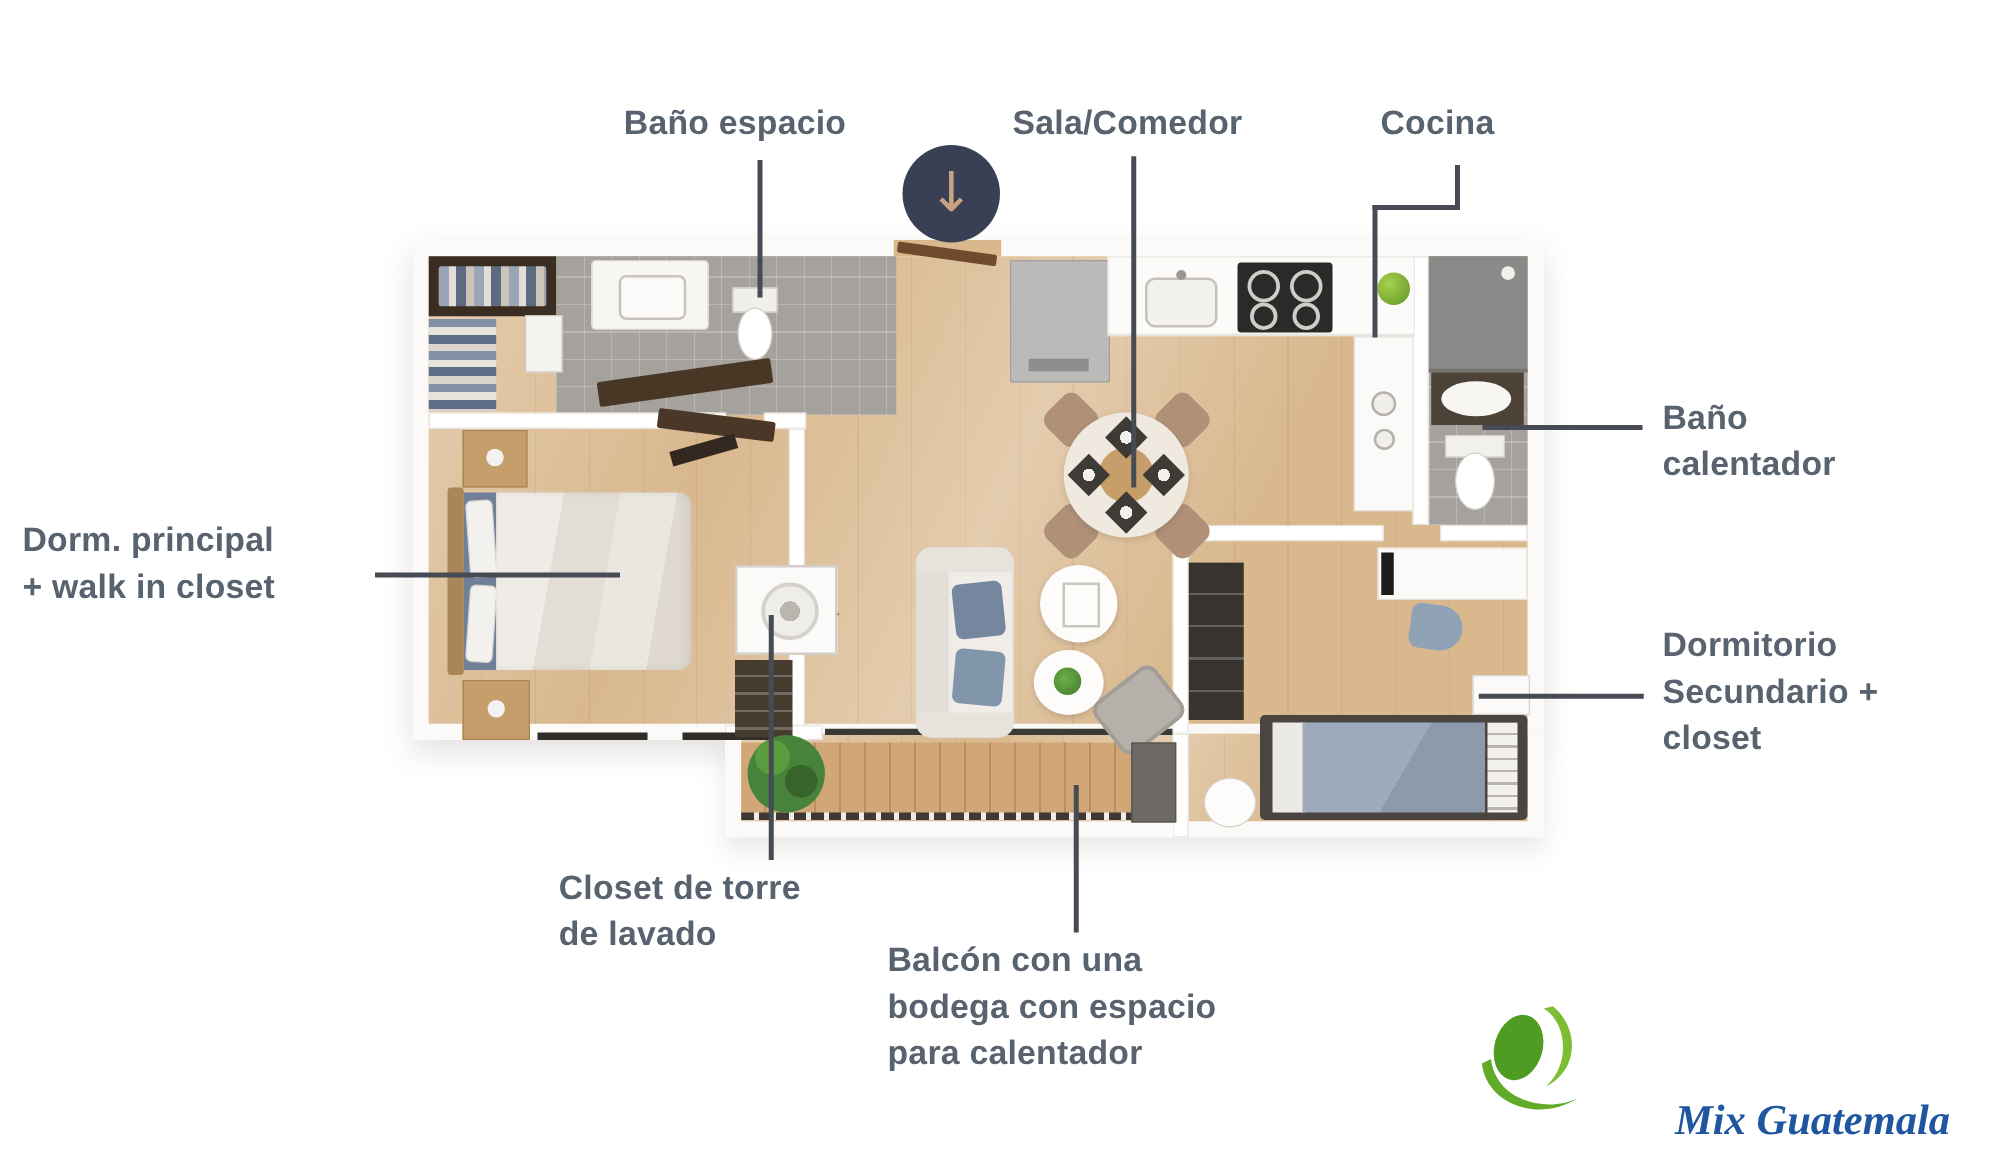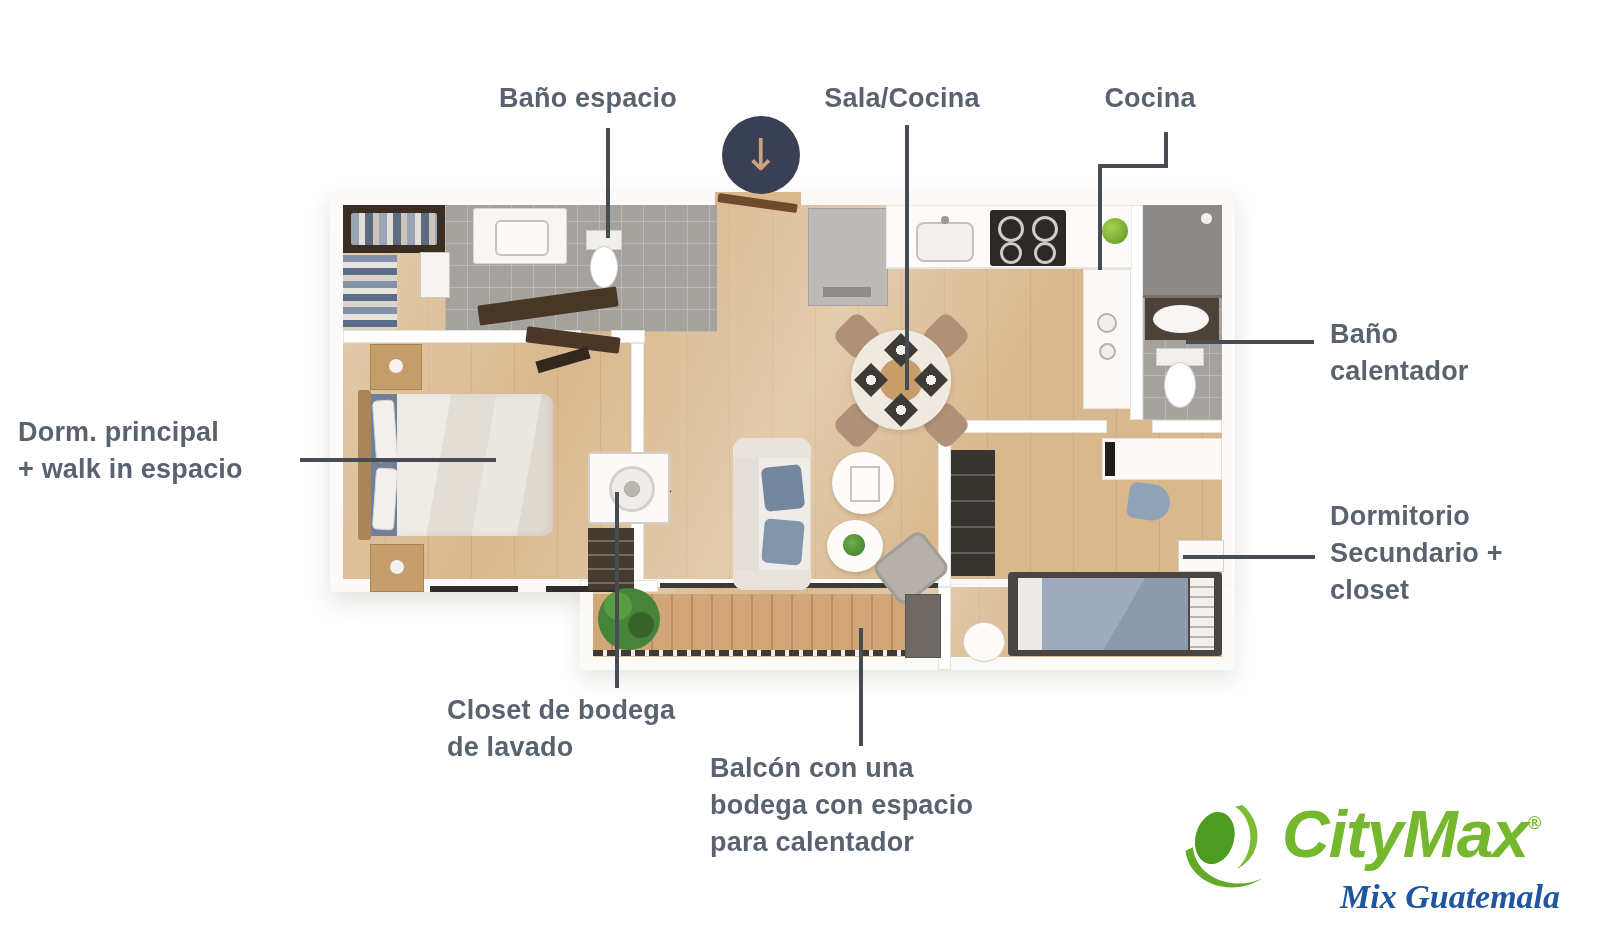--- a/index.html
+++ b/index.html
@@ -187,40 +187,39 @@
 <div class="leader" style="left:1164px;top:132px;width:4px;height:36px;"></div>
 <div class="leader" style="left:1098px;top:164px;width:70px;height:4px;"></div>
 <div class="leader" style="left:1098px;top:164px;width:4px;height:106px;"></div>
 <div class="leader" style="left:1186px;top:340px;width:128px;height:4px;"></div>
 <div class="leader" style="left:1183px;top:555px;width:132px;height:4px;"></div>
 <div class="leader" style="left:300px;top:458px;width:196px;height:4px;"></div>
 <div class="leader" style="left:615px;top:492px;width:4px;height:196px;"></div>
 <div class="leader" style="left:859px;top:628px;width:4px;height:118px;"></div>
 
 <div class="lbl center" style="left:588px;top:80px;">Baño espacio</div>
-<div class="lbl center" style="left:902px;top:80px;">Sala/Cocina</div>
+<div class="lbl center" style="left:902px;top:80px;">Sala/Comedor</div>
 <div class="lbl center" style="left:1138px;top:80px;margin-left:12px;">Cocina</div>
 <div class="lbl" style="left:1330px;top:316px;">Baño
 calentador</div>
 <div class="lbl" style="left:1330px;top:498px;">Dormitorio
 Secundario +
 closet</div>
 <div class="lbl" style="left:18px;top:414px;">Dorm. principal
-+ walk in espacio</div>
-<div class="lbl" style="left:447px;top:692px;">Closet de bodega
++ walk in closet</div>
+<div class="lbl" style="left:447px;top:692px;">Closet de torre
 de lavado</div>
 <div class="lbl" style="left:710px;top:750px;">Balcón con una
 bodega con espacio
 para calentador</div>
 
 <div class="entrance">
   <span>↓</span>
 </div>
 
 <div class="abs" style="left:1180px;top:790px;width:400px;height:130px;">
   <svg class="abs" style="left:0;top:4px;" width="110" height="110" viewBox="0 0 120 120">
     <ellipse cx="38" cy="48" rx="21" ry="29" transform="rotate(16 38 48)" fill="#4f9c23"></ellipse>
     <path d="M60,14 C80,26 84,62 62,82 C90,68 92,32 68,12 Z" fill="#7cbd33"></path>
     <path d="M6,62 C10,98 56,114 90,92 C62,106 18,94 14,58 Z" fill="#62ab28"></path>
   </svg>
-  <div class="abs" style="left:102px;top:6px;font-weight:700;font-style:italic;font-size:66px;color:#76b82d;letter-spacing:-1px;"><span>CityMax</span><sup style="font-size:18px;font-style:normal;vertical-align:28px;">®</sup></div>
   <div class="abs" style="left:160px;top:88px;font-family:'Liberation Serif',serif;font-weight:700;font-style:italic;font-size:34px;color:#1e56a0;">Mix Guatemala</div>
 </div>
 
 </body></html>

